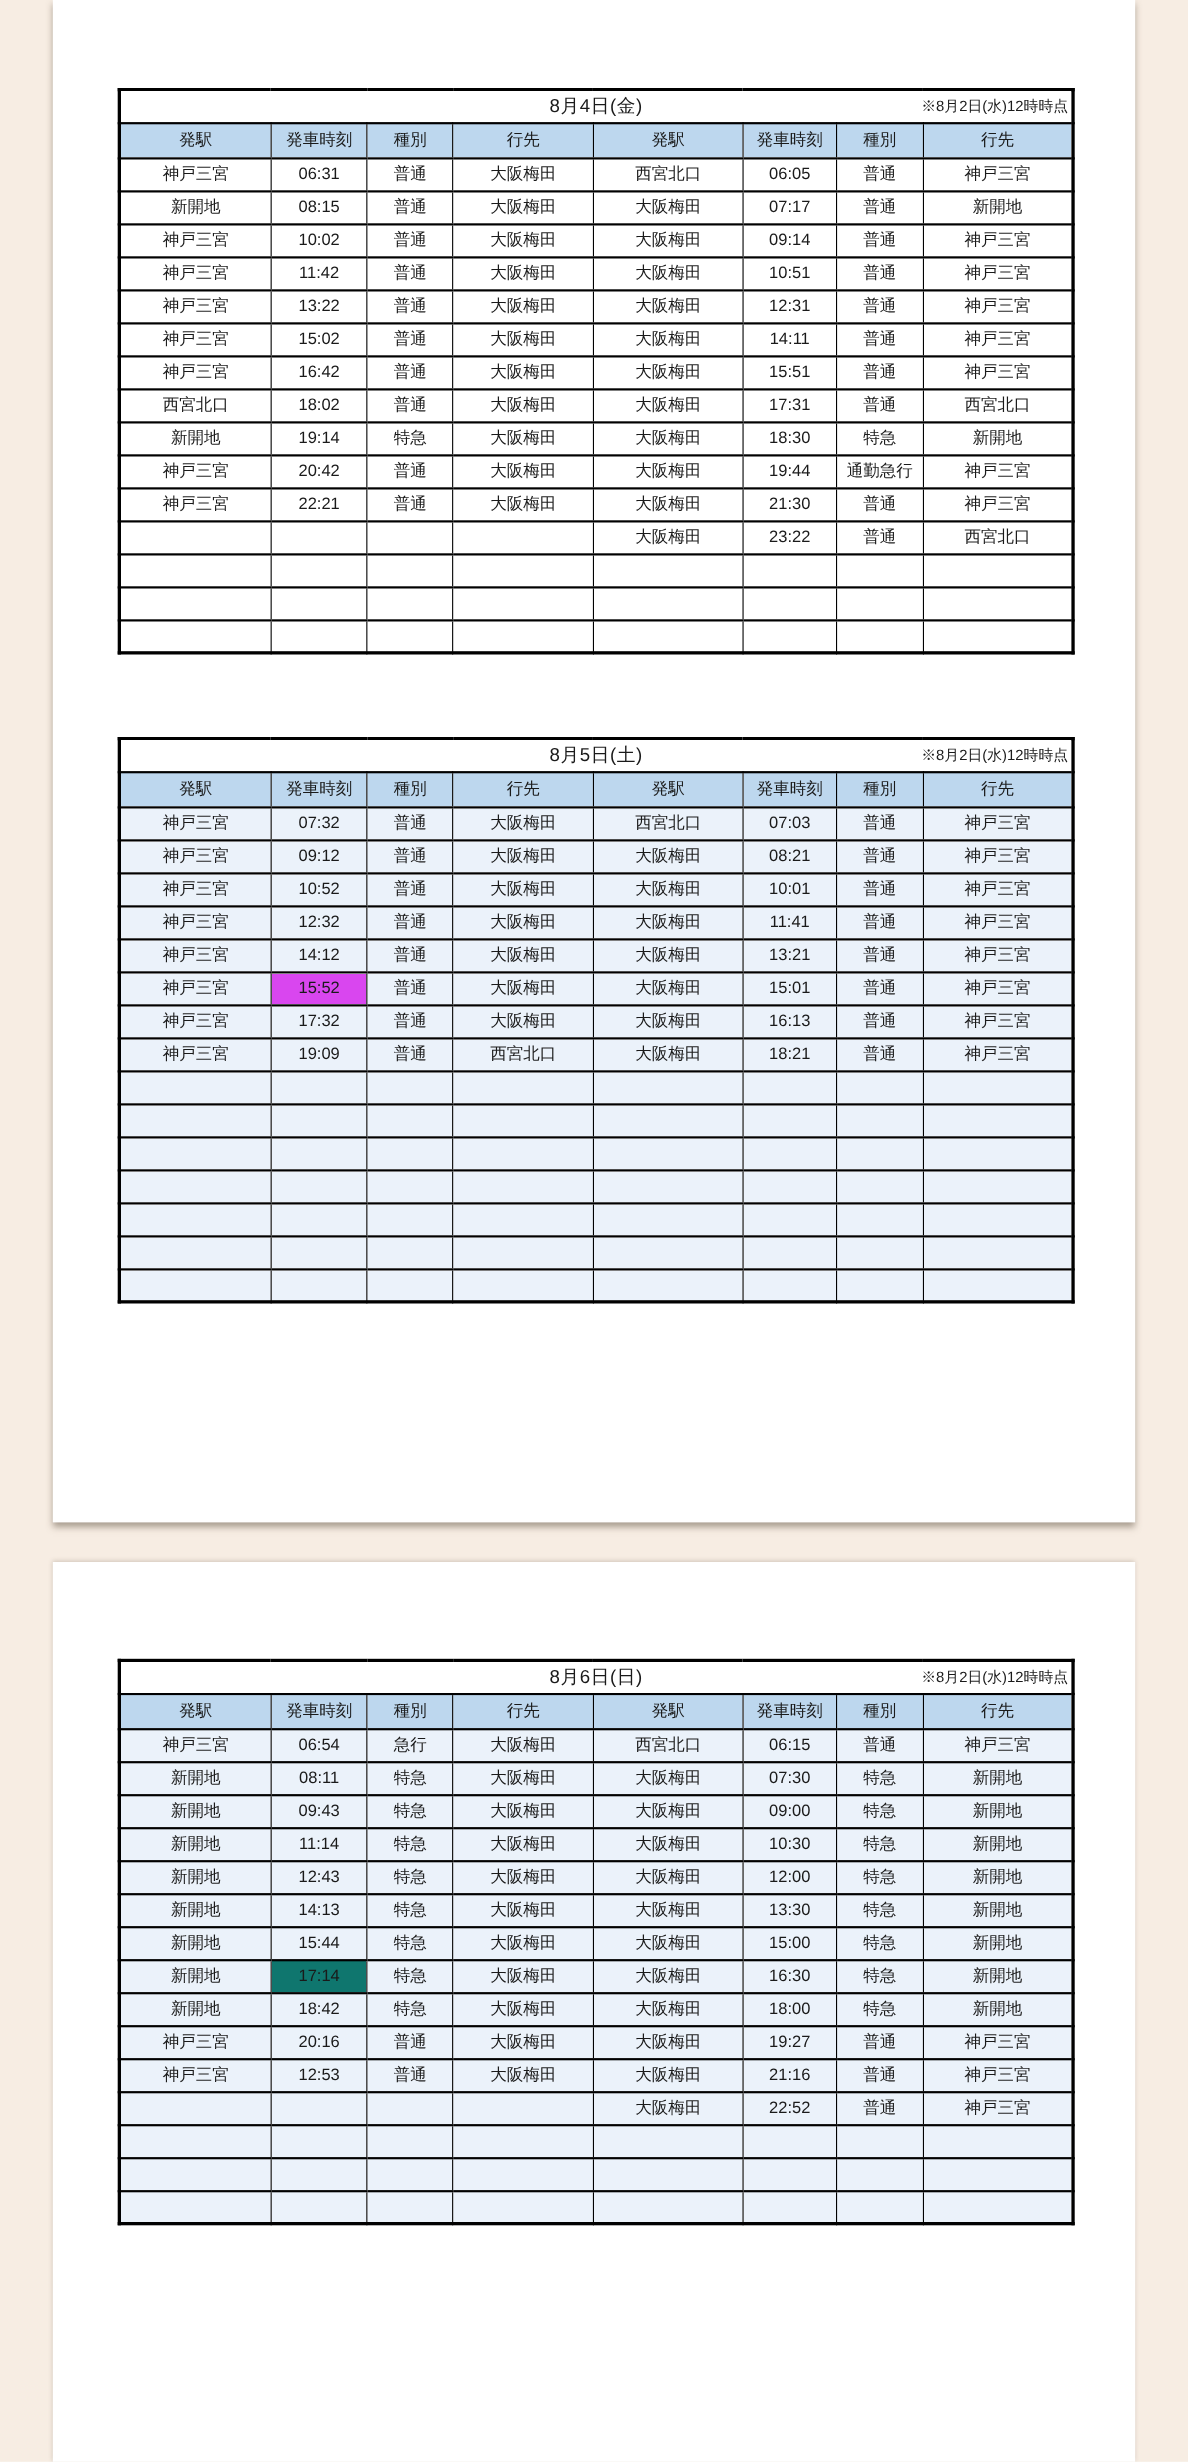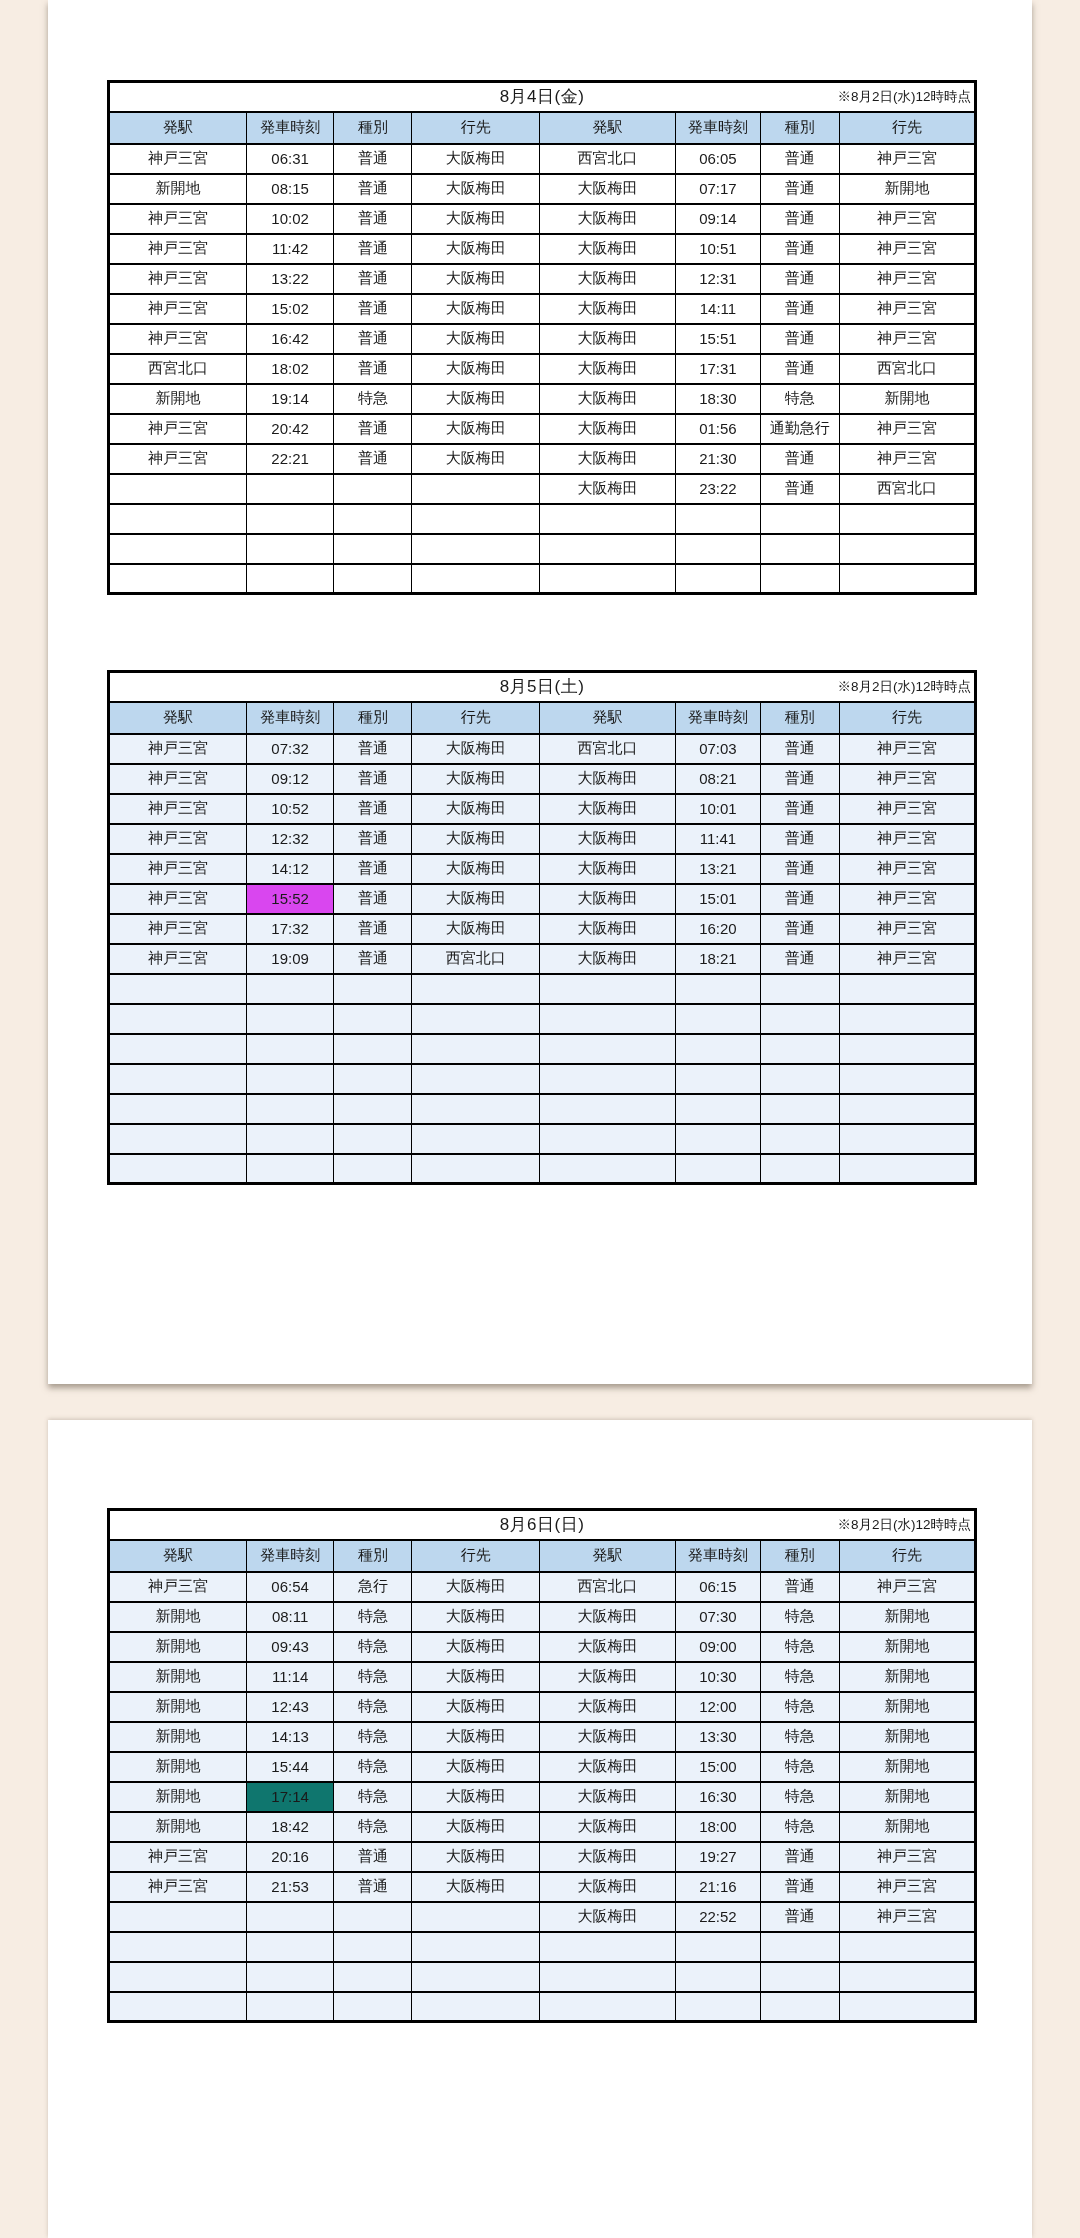--- a/index.html
+++ b/index.html
@@ -182,21 +182,21 @@
           <td style="background: rgb(255, 255, 255);">18:30</td>
           <td style="background: rgb(255, 255, 255);">特急</td>
           <td style="background: rgb(255, 255, 255);">新開地</td>
         </tr>
         <tr>
           <td style="background: rgb(255, 255, 255);">神戸三宮</td>
           <td style="background: rgb(255, 255, 255);">20:42</td>
           <td style="background: rgb(255, 255, 255);">普通</td>
           <td style="background: rgb(255, 255, 255);">大阪梅田</td>
           <td style="background: rgb(255, 255, 255);">大阪梅田</td>
-          <td style="background: rgb(255, 255, 255);">01:56</td>
+          <td style="background: rgb(255, 255, 255);">19:44</td>
           <td style="background: rgb(255, 255, 255);">通勤急行</td>
           <td style="background: rgb(255, 255, 255);">神戸三宮</td>
         </tr>
         <tr>
           <td style="background: rgb(255, 255, 255);">神戸三宮</td>
           <td style="background: rgb(255, 255, 255);">22:21</td>
           <td style="background: rgb(255, 255, 255);">普通</td>
           <td style="background: rgb(255, 255, 255);">大阪梅田</td>
           <td style="background: rgb(255, 255, 255);">大阪梅田</td>
           <td style="background: rgb(255, 255, 255);">21:30</td>
@@ -335,21 +335,21 @@
           <td style="background: rgb(235, 242, 250);">15:01</td>
           <td style="background: rgb(235, 242, 250);">普通</td>
           <td style="background: rgb(235, 242, 250);">神戸三宮</td>
         </tr>
         <tr>
           <td style="background: rgb(235, 242, 250);">神戸三宮</td>
           <td style="background: rgb(235, 242, 250);">17:32</td>
           <td style="background: rgb(235, 242, 250);">普通</td>
           <td style="background: rgb(235, 242, 250);">大阪梅田</td>
           <td style="background: rgb(235, 242, 250);">大阪梅田</td>
-          <td style="background: rgb(235, 242, 250);">16:20</td>
+          <td style="background: rgb(235, 242, 250);">16:13</td>
           <td style="background: rgb(235, 242, 250);">普通</td>
           <td style="background: rgb(235, 242, 250);">神戸三宮</td>
         </tr>
         <tr>
           <td style="background: rgb(235, 242, 250);">神戸三宮</td>
           <td style="background: rgb(235, 242, 250);">19:09</td>
           <td style="background: rgb(235, 242, 250);">普通</td>
           <td style="background: rgb(235, 242, 250);">西宮北口</td>
           <td style="background: rgb(235, 242, 250);">大阪梅田</td>
           <td style="background: rgb(235, 242, 250);">18:21</td>
@@ -558,21 +558,21 @@
           <td style="background: rgb(235, 242, 250);">20:16</td>
           <td style="background: rgb(235, 242, 250);">普通</td>
           <td style="background: rgb(235, 242, 250);">大阪梅田</td>
           <td style="background: rgb(235, 242, 250);">大阪梅田</td>
           <td style="background: rgb(235, 242, 250);">19:27</td>
           <td style="background: rgb(235, 242, 250);">普通</td>
           <td style="background: rgb(235, 242, 250);">神戸三宮</td>
         </tr>
         <tr>
           <td style="background: rgb(235, 242, 250);">神戸三宮</td>
-          <td style="background: rgb(235, 242, 250);">21:53</td>
+          <td style="background: rgb(235, 242, 250);">12:53</td>
           <td style="background: rgb(235, 242, 250);">普通</td>
           <td style="background: rgb(235, 242, 250);">大阪梅田</td>
           <td style="background: rgb(235, 242, 250);">大阪梅田</td>
           <td style="background: rgb(235, 242, 250);">21:16</td>
           <td style="background: rgb(235, 242, 250);">普通</td>
           <td style="background: rgb(235, 242, 250);">神戸三宮</td>
         </tr>
         <tr>
           <td style="background: rgb(235, 242, 250);"></td>
           <td style="background: rgb(235, 242, 250);"></td>

